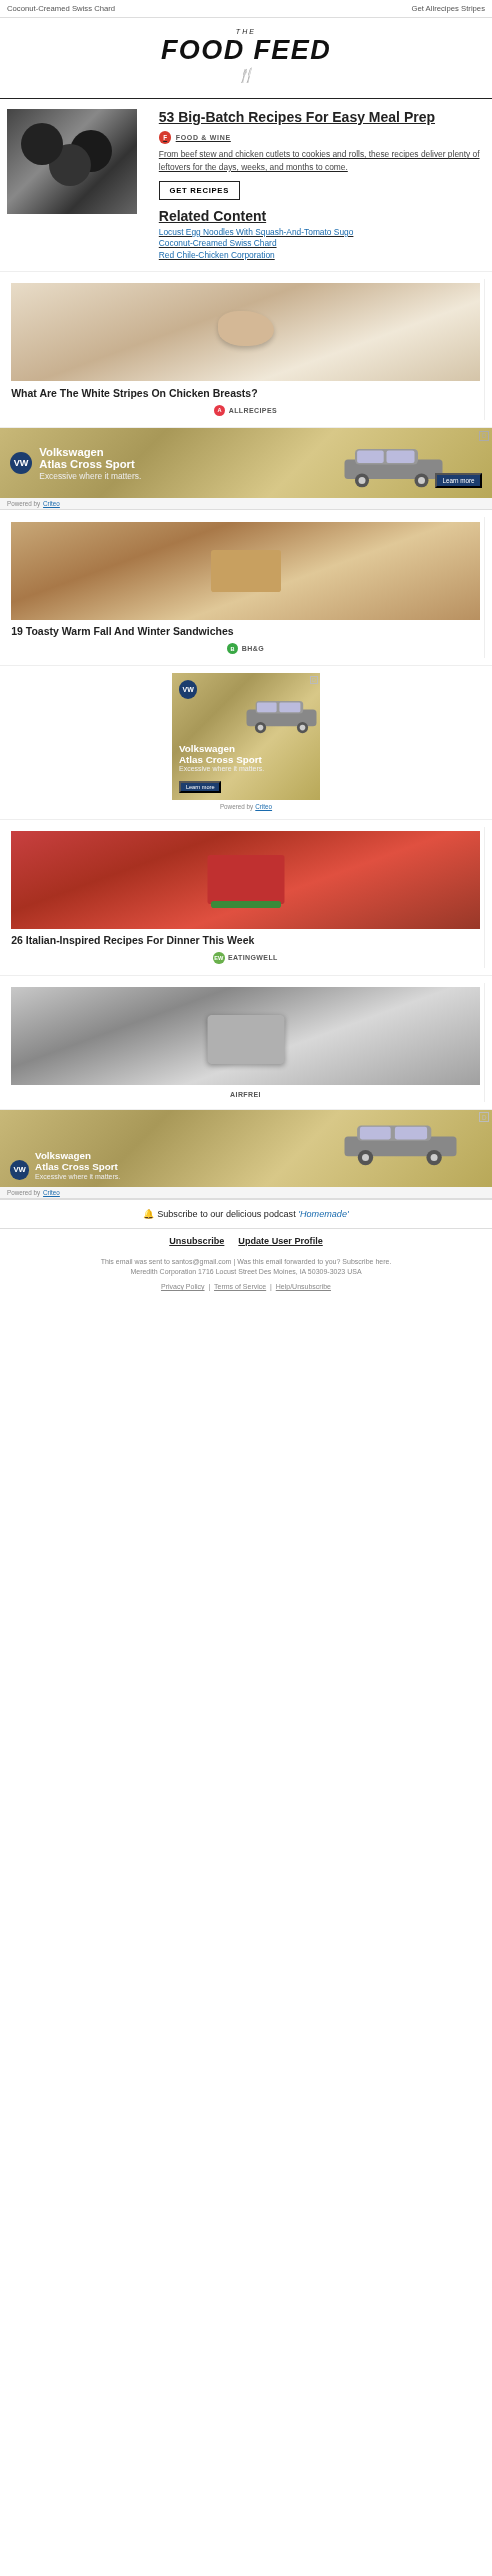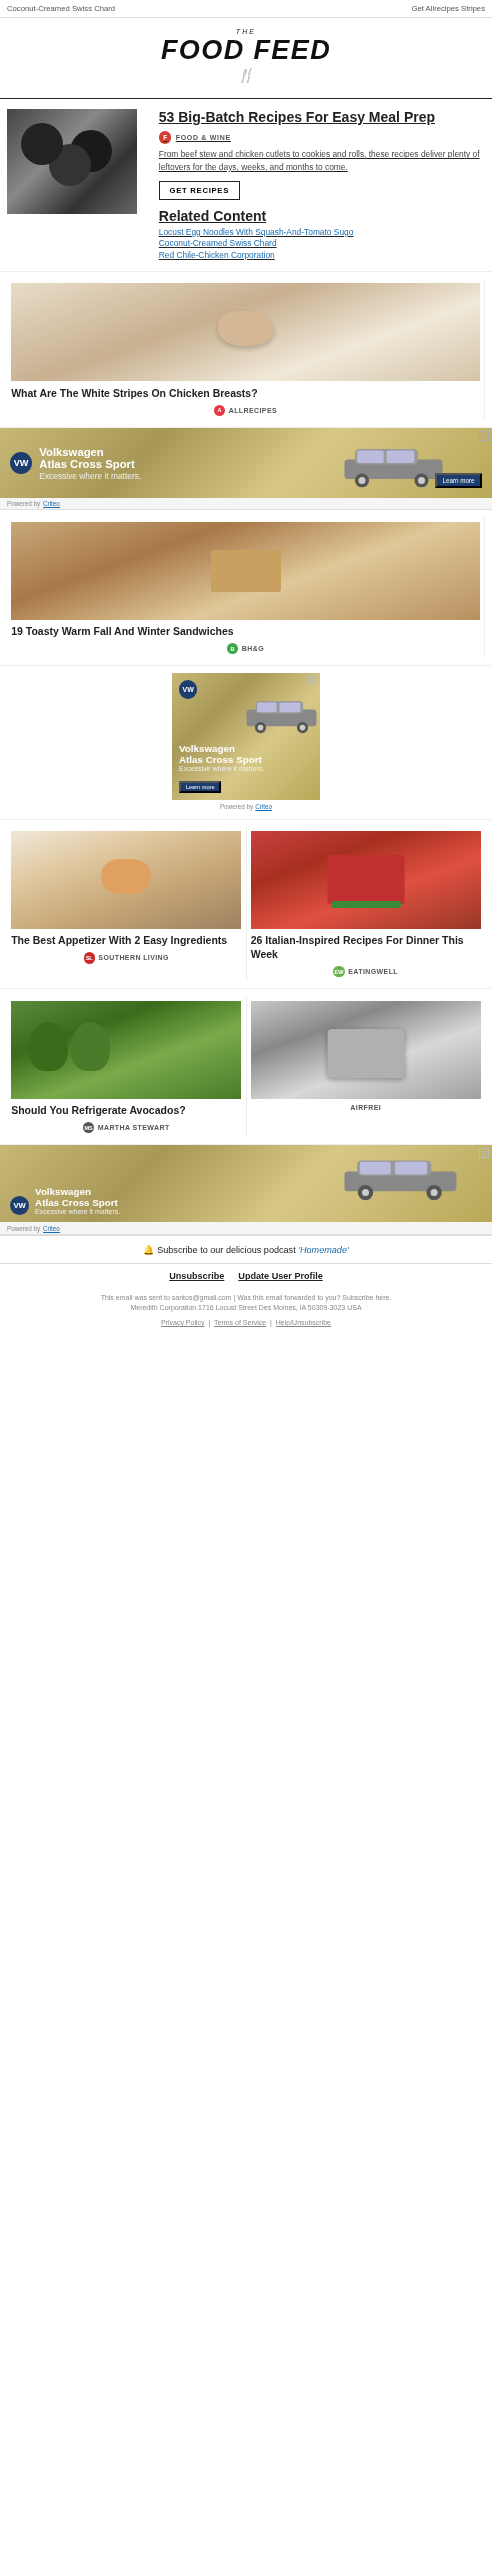--- a/index.html
+++ b/index.html
@@ -680,51 +680,31 @@
     <div class="small-ad-footer">
       <span>Powered by</span>
       <a href="#" style="color:#1a6bae;">Criteo</a>
     </div>
   </div>
 </div>
 
 <div class="two-col">
   <div class="col">
     <div class="card-image">
-      <div class="img-bg appetizer-bg"></div>
-    </div>
-    <div class="card-title">The Best Appetizer With 2 Easy Ingredients</div>
-    <div class="source-row">
-      <div class="source-icon-sm sl-icon">SL</div>
-      <span class="source-label">SOUTHERN LIVING</span>
-    </div>
-  </div>
-  <div class="col">
-    <div class="card-image">
       <div class="img-bg italian-bg"></div>
     </div>
     <div class="card-title">26 Italian-Inspired Recipes For Dinner This Week</div>
     <div class="source-row">
       <div class="source-icon-sm ew-icon">EW</div>
       <span class="source-label">EATINGWELL</span>
     </div>
   </div>
 </div>
 
 <div class="two-col">
-  <div class="col">
-    <div class="card-image">
-      <div class="img-bg avocado-bg"></div>
-    </div>
-    <div class="card-title">Should You Refrigerate Avocados?</div>
-    <div class="source-row">
-      <div class="source-icon-sm ms-icon">MS</div>
-      <span class="source-label">MARTHA STEWART</span>
-    </div>
-  </div>
   <div class="col">
     <div class="card-image">
       <div class="img-bg toaster-bg"></div>
     </div>
     <div class="source-row">
       <span class="source-label">Airfrei</span>
     </div>
   </div>
 </div>
 

